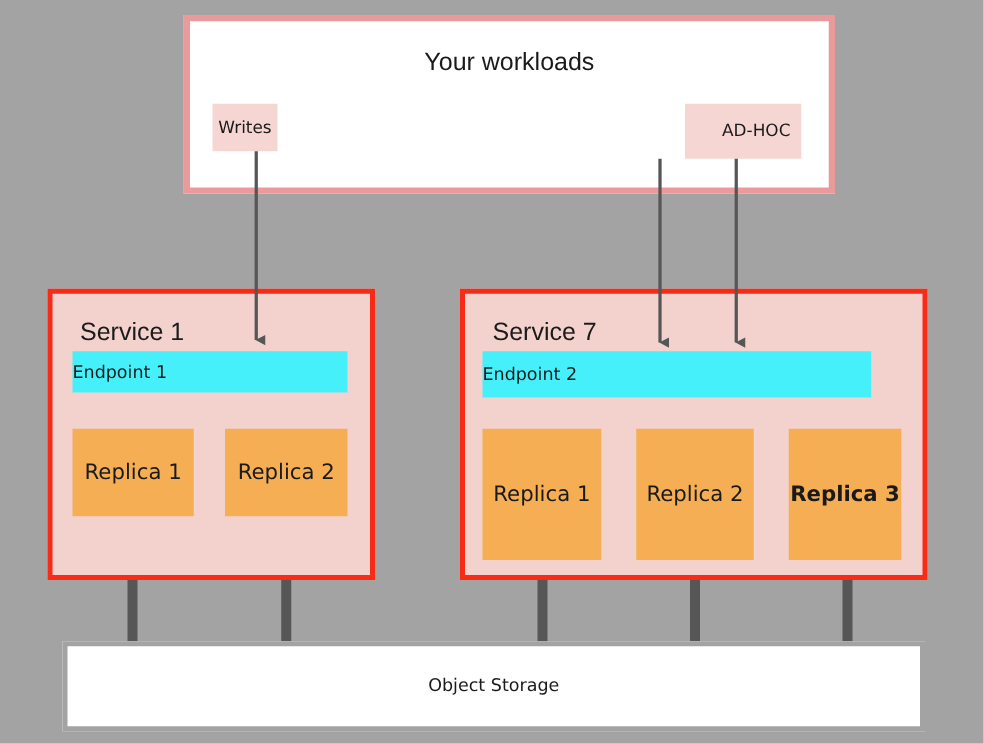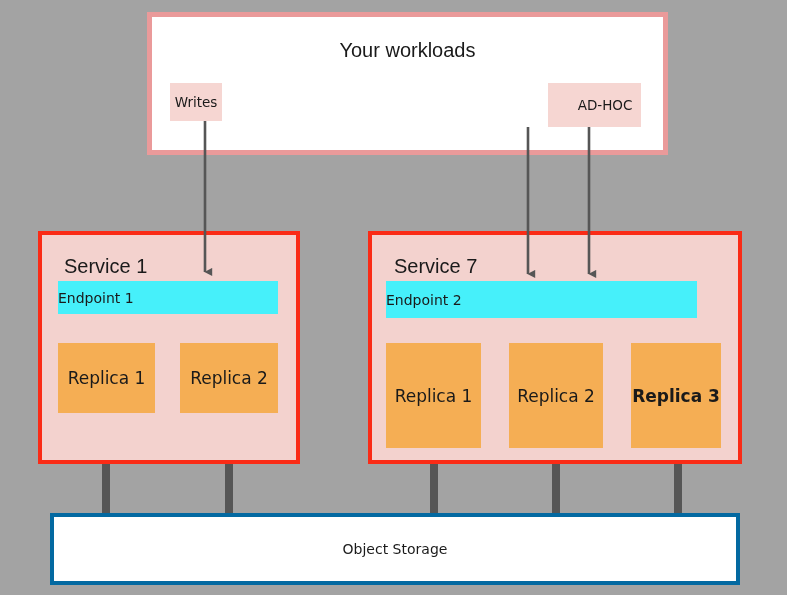--- a/index.html
+++ b/index.html
@@ -110,21 +110,21 @@
   .s2-r2 { left: 509px; top: 343px; width: 94px; height: 105px; }
   .s2-r3 { left: 631px; top: 343px; width: 90px; height: 105px; font-weight: bold; }
 
   
   .storage-box {
     position: absolute;
     left: 50px;
     top: 513px;
     width: 690px;
     height: 72px;
-    border: 4px solid #0369a1;
+    border: 4px solid #a3a3a3;
     background: #ffffff;
     box-sizing: border-box;
     display: flex;
     align-items: center;
     justify-content: center;
   }
   .storage-label {
     font-size: 14px;
     color: #1a1a1a;
     font-family: "DejaVu Sans", sans-serif;

